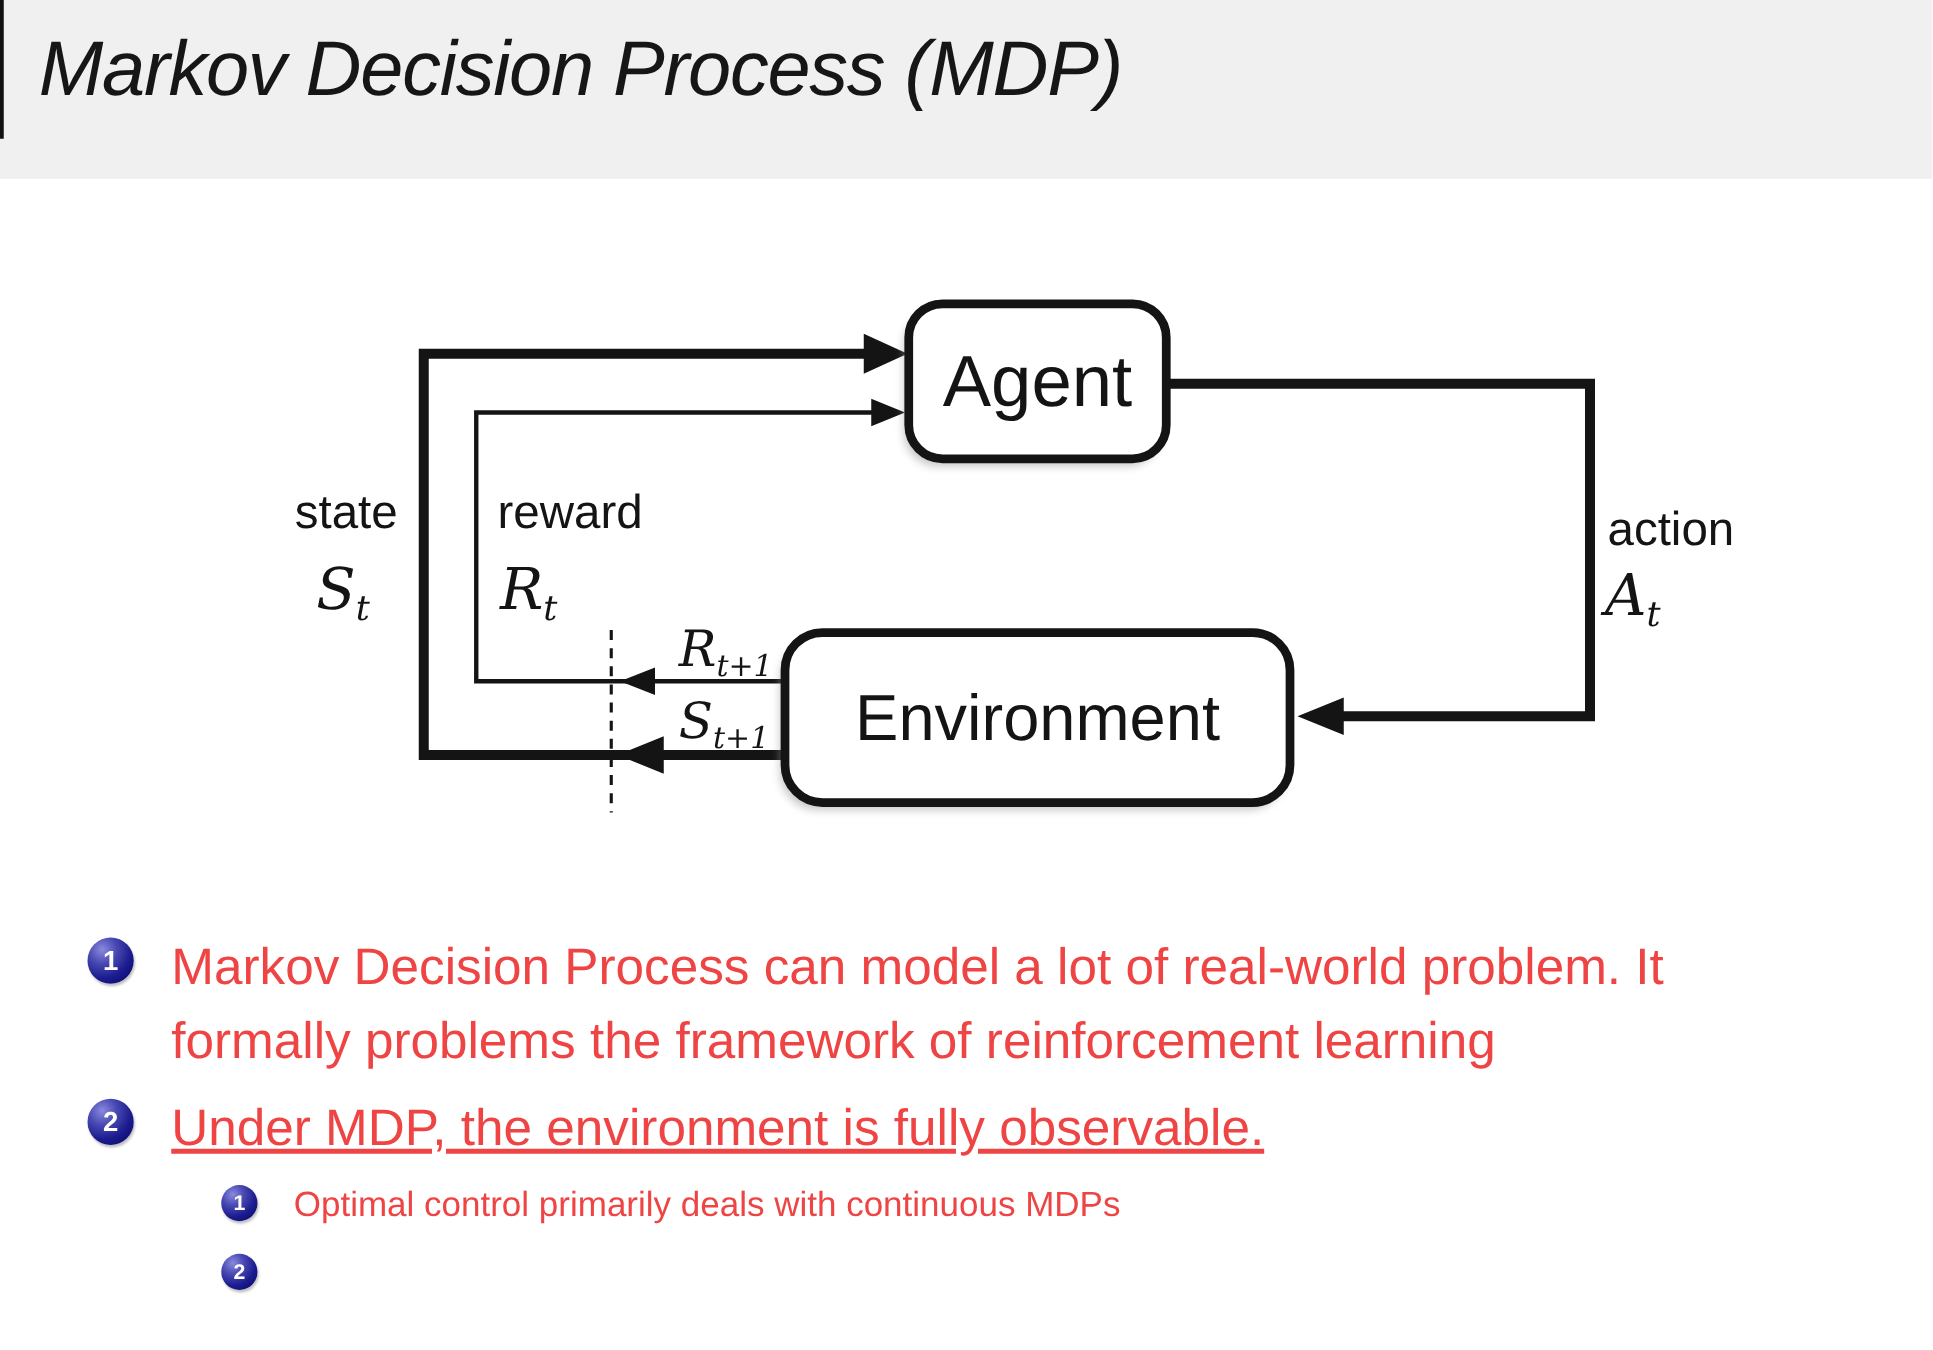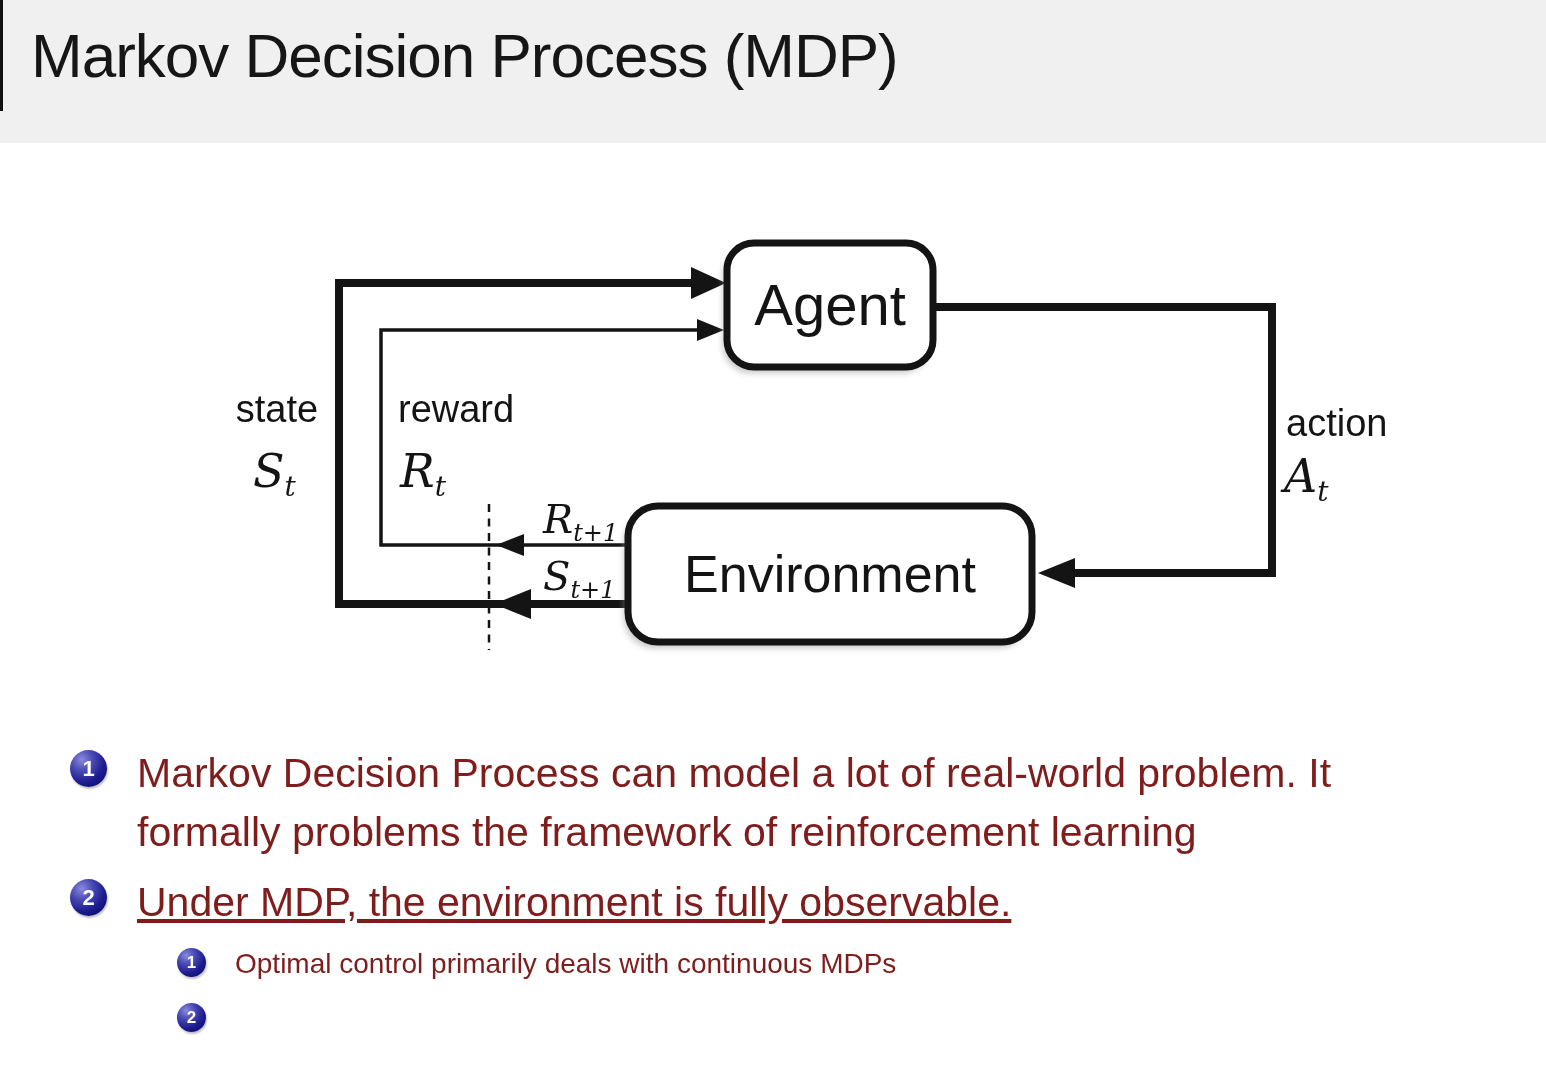--- a/index.html
+++ b/index.html
@@ -5,20 +5,21 @@
   html,body{margin:0;padding:0;}
   body{
     width:1546px;height:1080px;position:relative;overflow:hidden;
     background:#ffffff;font-family:"Liberation Sans",sans-serif;
     -webkit-font-smoothing:antialiased;
   }
   
   .header{
     position:absolute;left:0;top:0;width:1546px;height:143px;
     background:#f0f0f0;
+    font-style:italic;
   }
   .header-edge{
     position:absolute;left:0;top:0;width:3px;height:111px;background:#111;
   }
   .title{
     position:absolute;left:31px;top:20px;
     font-size:62px;color:#161616;letter-spacing:-1px;
     font-weight:500;white-space:nowrap;
   }
   
@@ -26,21 +27,21 @@
   
   .ball{
     position:absolute;border-radius:50%;
     background:radial-gradient(circle at 32% 26%, #8a8ade 0%, #4a4ab4 30%, #1b1b8e 62%, #050563 100%);
     color:#fff;display:flex;align-items:center;justify-content:center;
     font-weight:bold;box-shadow:1px 2px 2px rgba(0,0,0,0.25);
   }
   .ball.lv1{width:37px;height:37px;font-size:22px;}
   .ball.lv2{width:29px;height:29px;font-size:17px;}
   .item-text{
-    position:absolute;color:#7f1d1d;white-space:nowrap;
+    position:absolute;color:#ef4444;white-space:nowrap;
   }
   .item-text.lv1{font-size:41px;line-height:59px;}
   .item-text.lv2{font-size:28px;line-height:55px;}
 </style>
 </head>
 <body>
 
 <div class="header">
   <div class="header-edge"></div>
   <div class="title">Markov Decision Process (MDP)</div>

